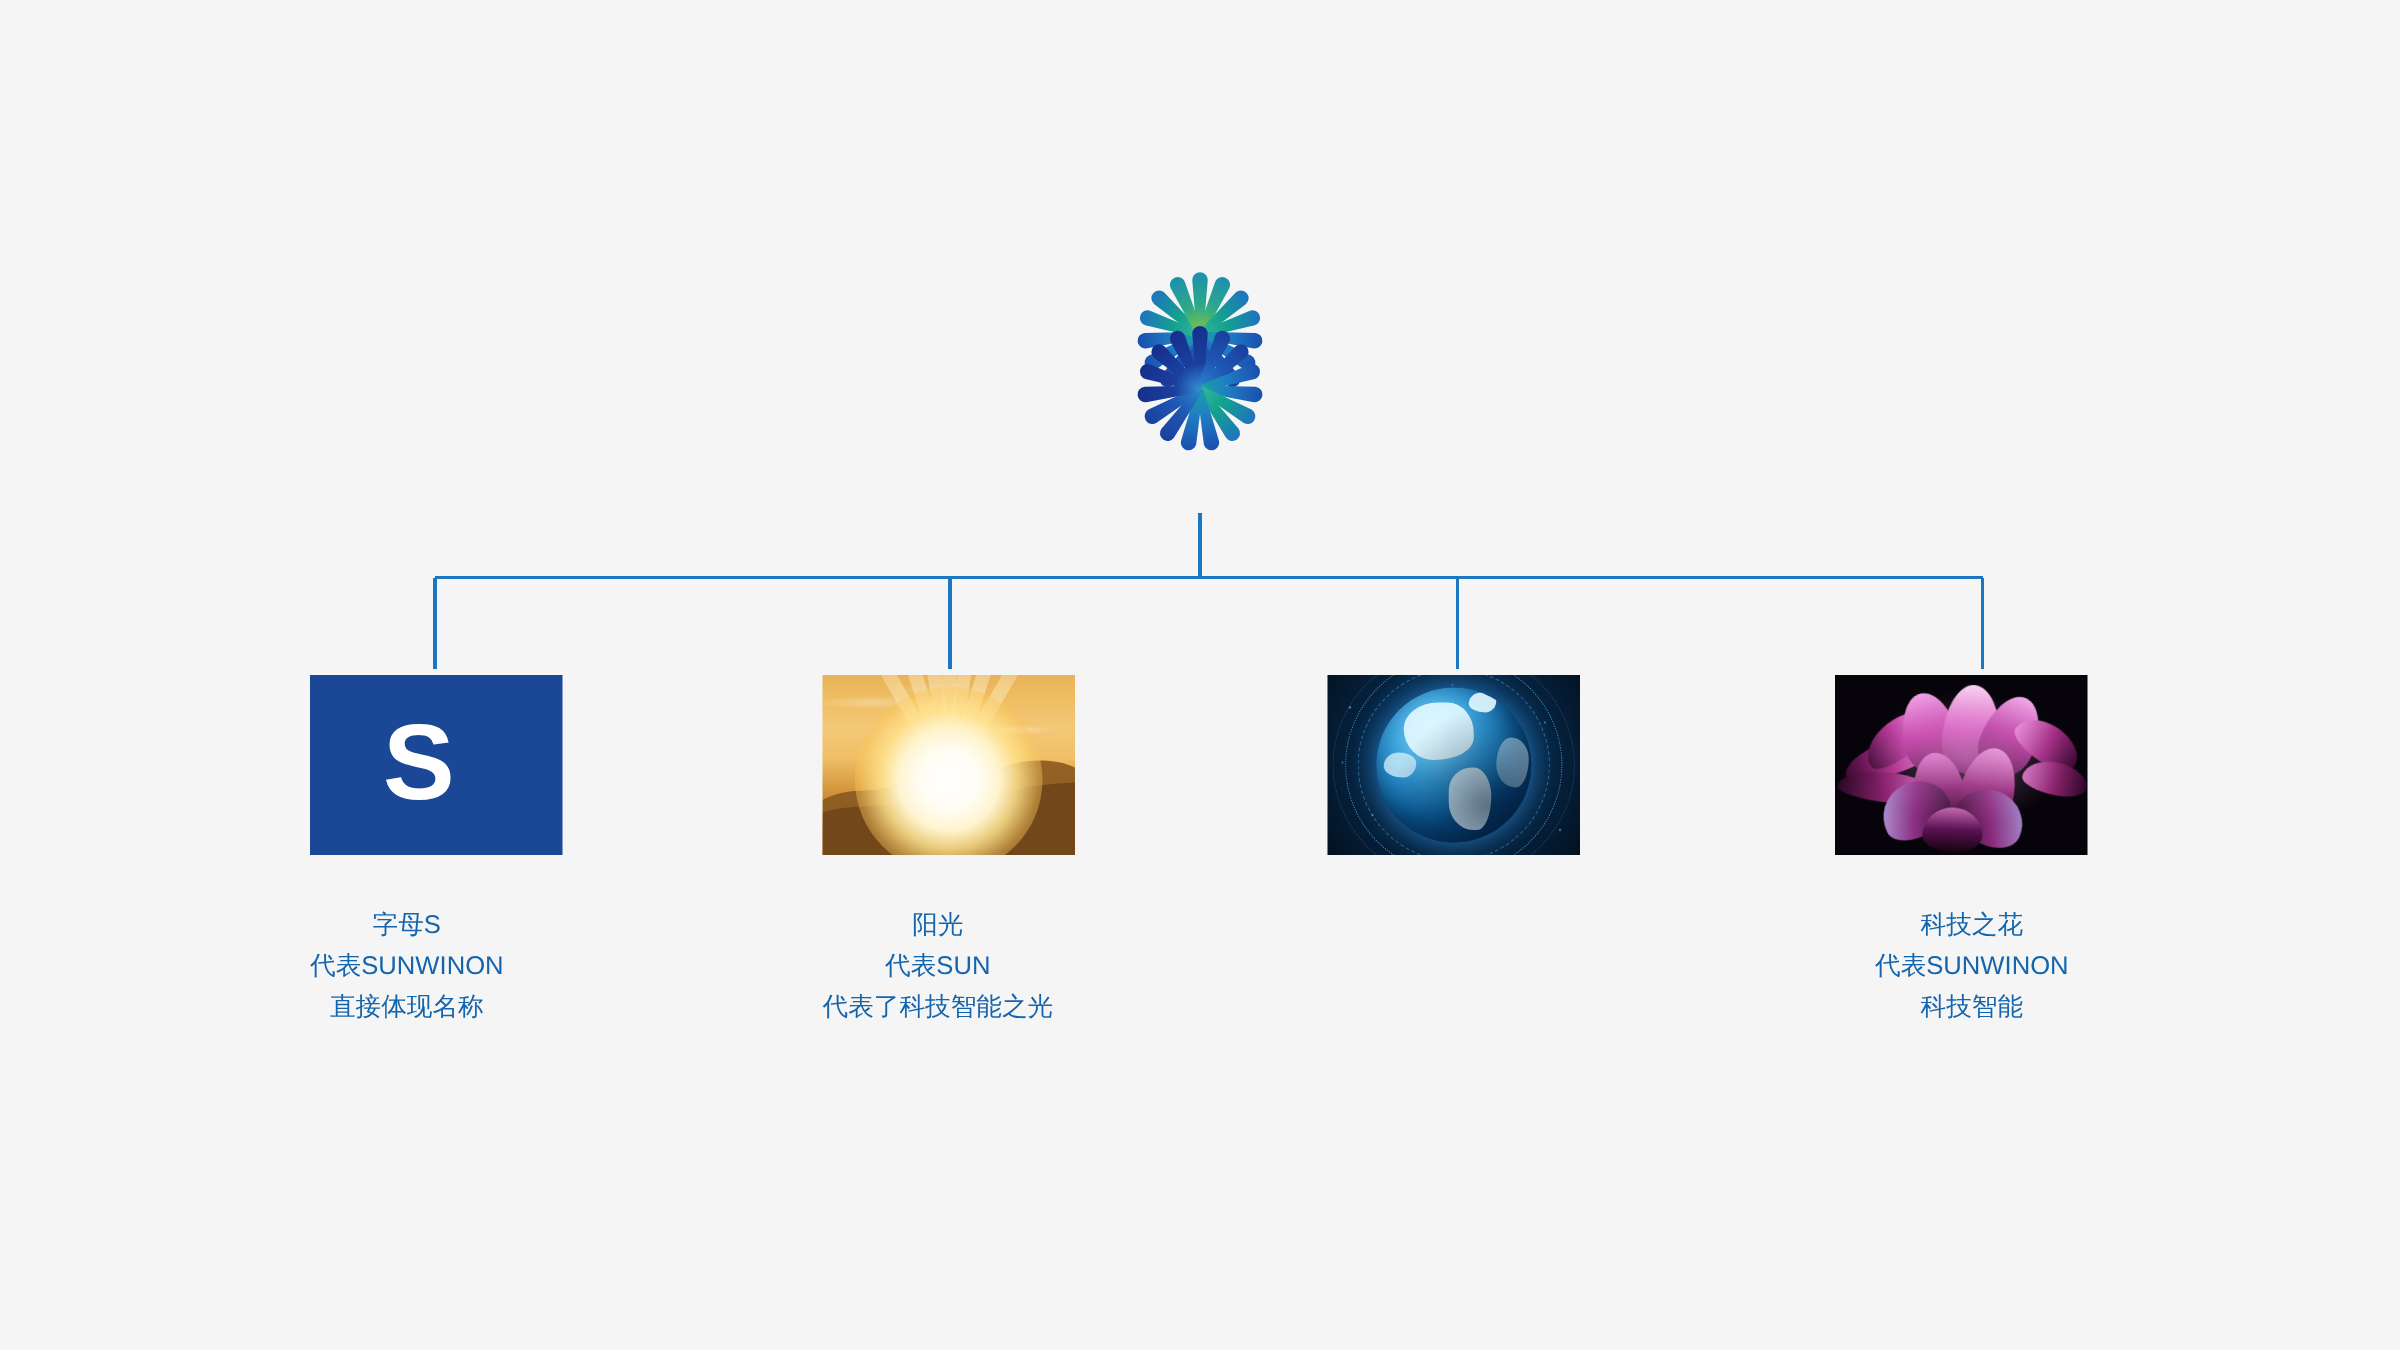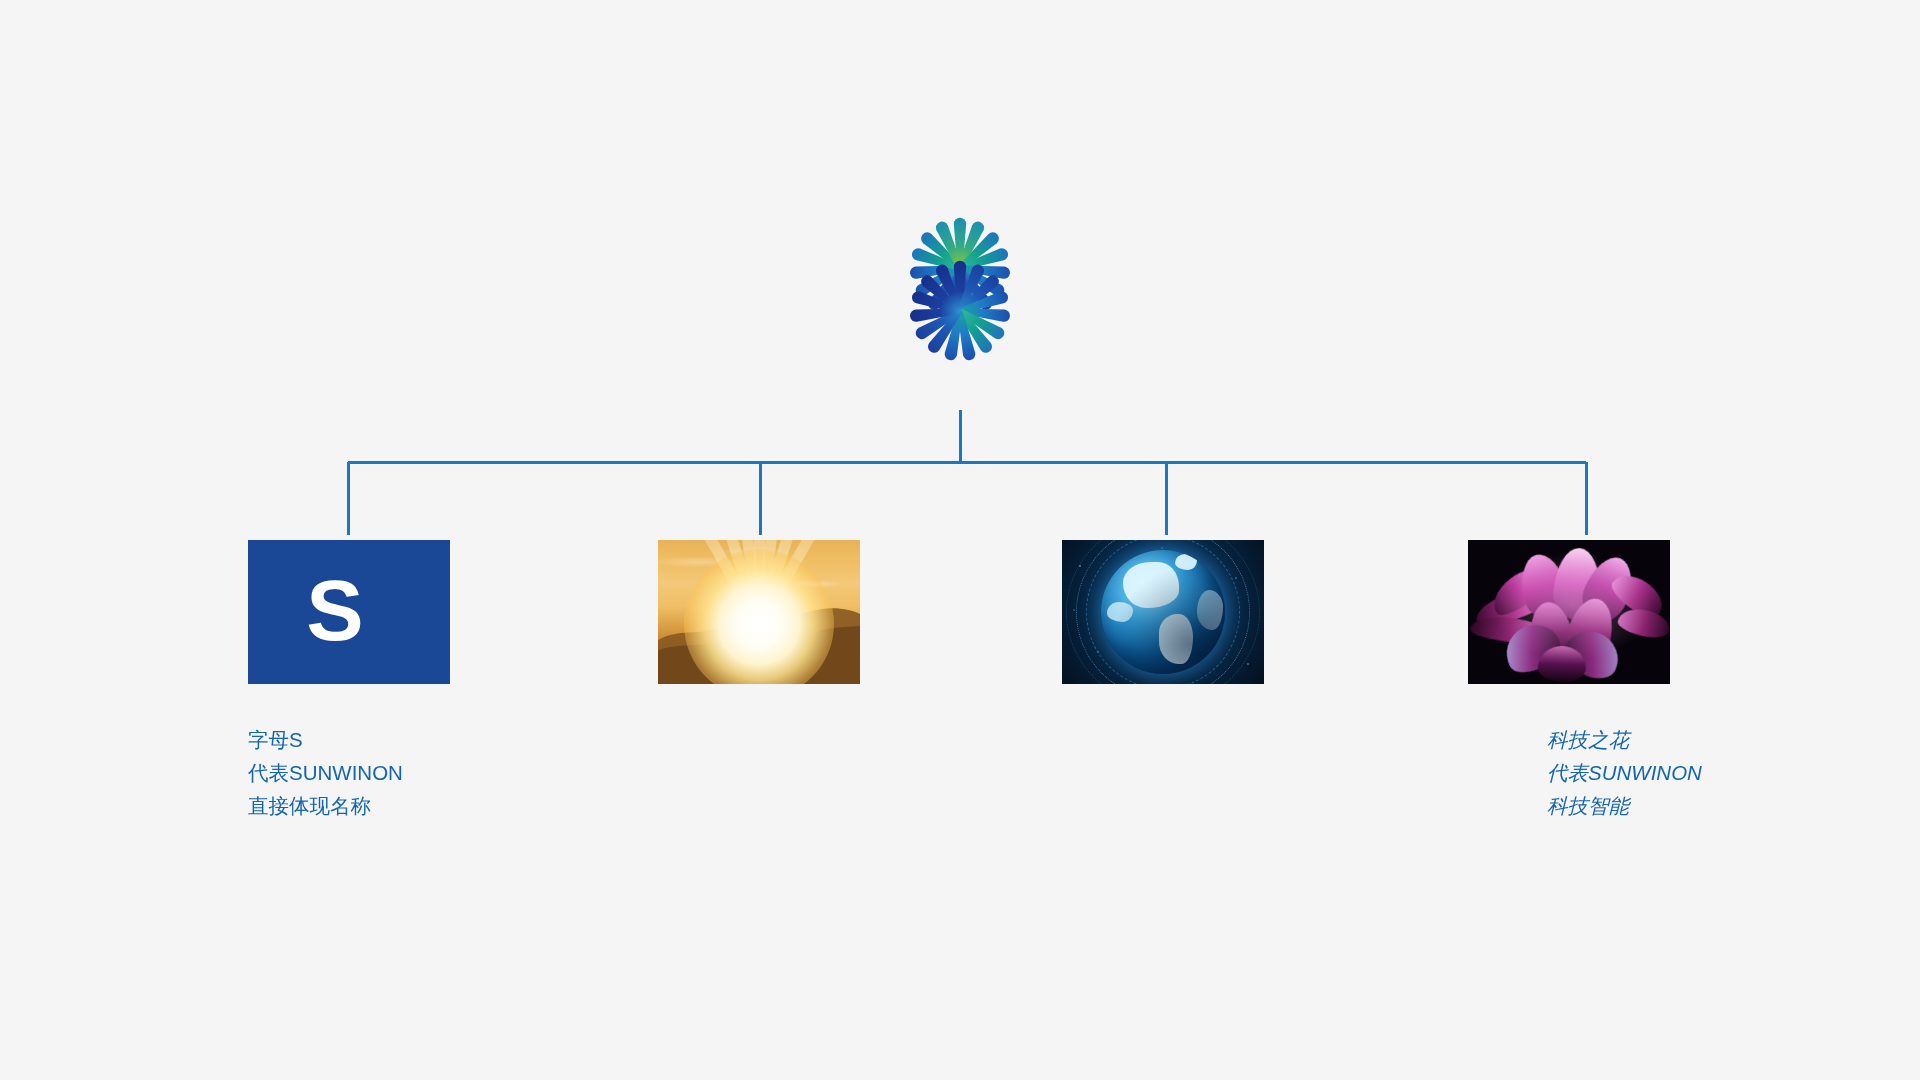--- a/index.html
+++ b/index.html
@@ -202,22 +202,22 @@
     top: 723px;
     color: #1465ad;
     font-size: 20.5px;
     line-height: 33px;
     white-space: nowrap;
     font-family: "Liberation Sans", "DejaVu Sans", sans-serif;
   }
   .caption-0 { left: 248px; }
   .caption-1 { left: 658px; }
   .caption-2 { left: 1062px; }
-  .caption-3 { left: 1547px; font-style: italic; }
-  .caption span { display: block; }
+  .caption-3 { left: 1500px; }
+  .caption span { display: block; text-align: center; }
 </style>
 </head>
 <body>
 
 <div id="stage">
 
   <div class="logo-wrap">
     <svg width="210" height="180" viewBox="0 0 210 180">
       <defs>
         <linearGradient id="gGreen" x1="0" y1="1" x2="0" y2="0">
@@ -384,20 +384,25 @@
         <i style="transform:rotate(198deg)"></i>
         <i style="transform:rotate(210deg)"></i>
       </div>
       <svg class="sun-hills" viewBox="0 0 202 78" preserveAspectRatio="none">
         <path d="M0 34 C 22 22, 40 30, 58 22 C 74 15, 88 24, 101 31 C 118 18, 140 6, 164 3 C 180 1, 194 4, 202 8 L202 78 L0 78 Z" fill="#8a5a22" opacity="0.92"></path>
         <path d="M0 44 C 26 36, 46 42, 66 34 C 84 27, 96 36, 112 42 C 134 30, 158 22, 202 20 L202 78 L0 78 Z" fill="#6d4419" opacity="0.85"></path>
       </svg>
       <div class="sun-core"></div>
     </div>
   </div>
+  <div class="caption caption-1">
+    <span>阳光</span>
+    <span>代表SUN</span>
+    <span>代表了科技智能之光</span>
+  </div>
 
   <div class="card card-2">
     <div class="thumb thumb-globe">
       <div class="globe-stars"></div>
       <div class="globe-ring r3"></div>
       <div class="globe-ring r1"></div>
       <div class="globe-ring r2"></div>
       <div class="globe-body">
         <span class="land na"></span>
         <span class="land sa"></span>

